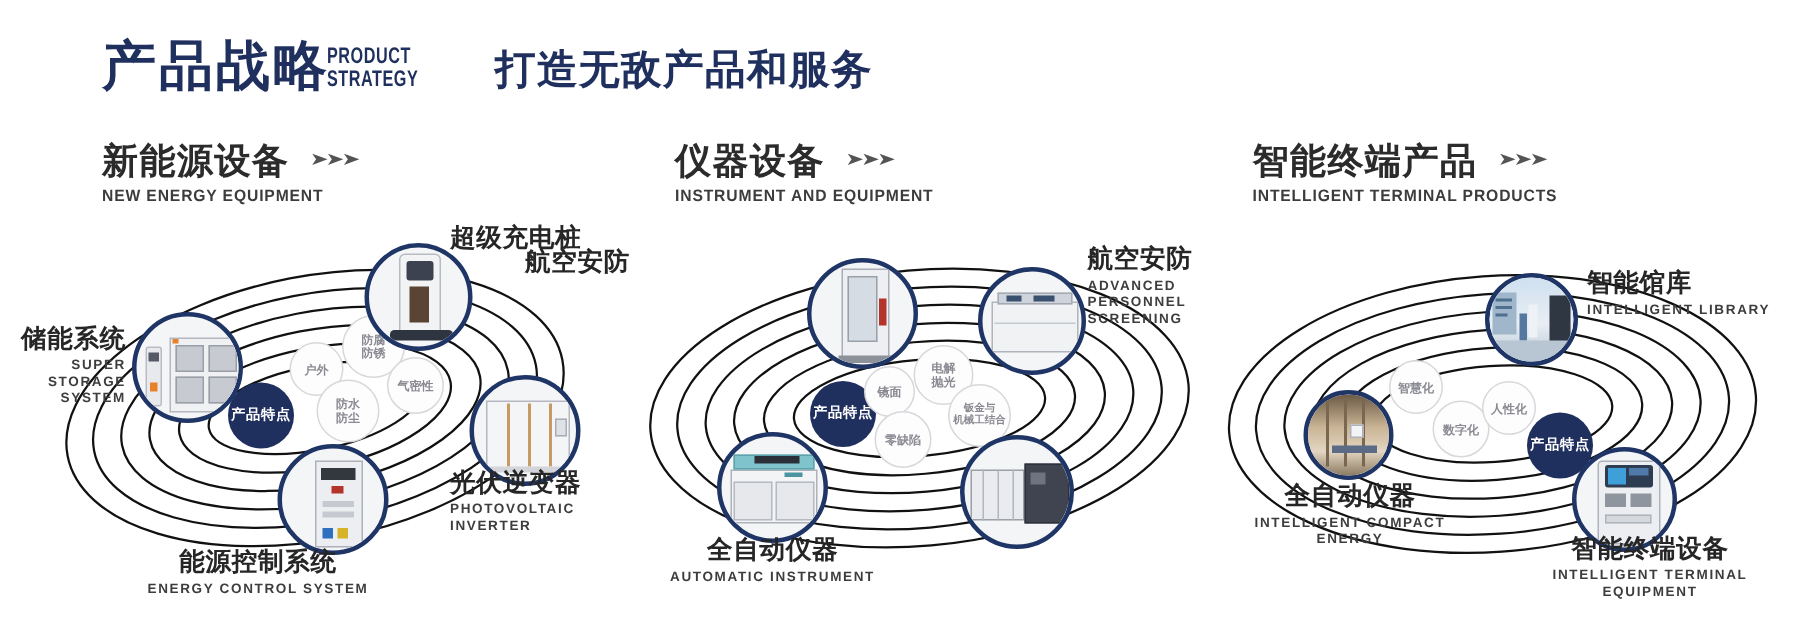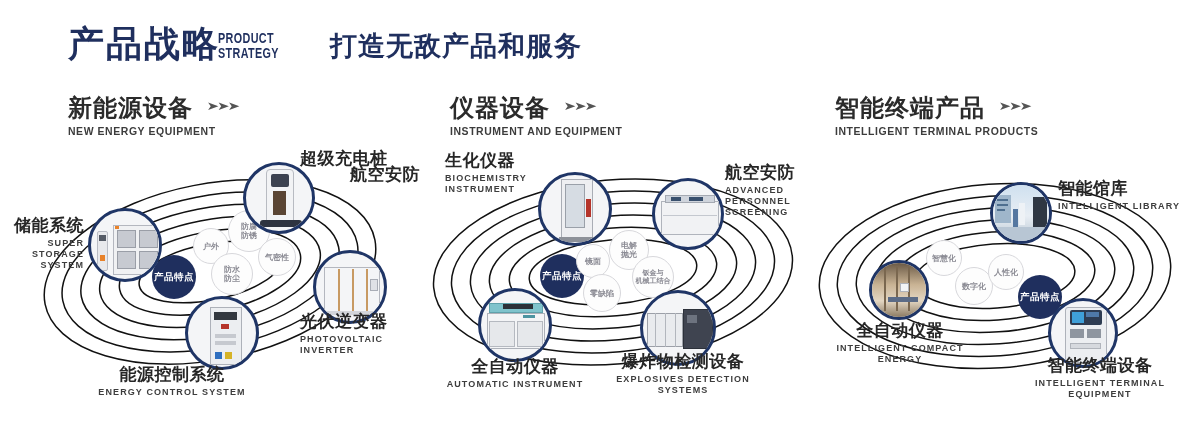--- a/index.html
+++ b/index.html
@@ -254,25 +254,20 @@
       </div>
 
     <div class="node" style="left:138px;top:22px;width:74px;height:74px;">
       <div class="ph">
         <div class="dv" style="left:20px;top:4px;width:32px;height:62px;background:#eeeff2;border:1px solid #a9adb5;"></div>
         <div class="dv" style="left:24px;top:9px;width:20px;height:44px;background:#d6dce3;border:1px solid #9aa0a9;"></div>
         <div class="dv" style="left:45px;top:24px;width:5px;height:18px;background:#b5342a;"></div>
         <div class="dv" style="left:18px;top:62px;width:36px;height:5px;background:#8d9199;"></div>
       </div>
     </div>
-    <div class="nlabel right" style="left:45px;top:2px;">
-      <div class="cn">生化仪器</div>
-      <div class="en" style="white-space:pre-line">BIOCHEMISTRY
-INSTRUMENT</div>
-    </div>
     <div class="nlabel left" style="left:-90px;top:16px;width:110px;">
       <div class="cn">航空安防</div>
     </div>
 
     <div class="node" style="left:252px;top:28px;width:72px;height:72px;">
       <div class="ph">
         <div class="dv" style="left:6px;top:20px;width:58px;height:34px;background:#f1f2f4;border:1px solid #b0b4bc;"></div>
         <div class="dv" style="left:10px;top:14px;width:50px;height:8px;background:#cfd4dc;border:1px solid #a4a9b2;"></div>
         <div class="dv" style="left:16px;top:16px;width:10px;height:4px;background:#39506e;"></div>
         <div class="dv" style="left:34px;top:16px;width:14px;height:4px;background:#39506e;"></div>
@@ -287,24 +282,20 @@
 
     <div class="node" style="left:240px;top:140px;width:76px;height:76px;">
       <div class="ph">
         <div class="dv" style="left:4px;top:20px;width:36px;height:34px;background:#e9ebee;border:1px solid #9ca0a8;"></div>
         <div class="dv" style="left:12px;top:20px;width:1px;height:34px;background:#b2b6bd;"></div>
         <div class="dv" style="left:22px;top:20px;width:1px;height:34px;background:#b2b6bd;"></div>
         <div class="dv" style="left:32px;top:20px;width:1px;height:34px;background:#b2b6bd;"></div>
         <div class="dv" style="left:40px;top:16px;width:30px;height:40px;background:#3f4450;border:1px solid #2c313a;"></div>
         <div class="dv" style="left:44px;top:22px;width:10px;height:8px;background:#6d737f;"></div>
       </div>
-    </div>
-    <div class="nlabel center" style="left:198px;top:203px;width:170px;">
-      <div class="cn">爆炸物检测设备</div>
-      <div class="en" style="white-space:pre-line">EXPLOSIVES DETECTION SYSTEMS</div>
     </div>
 
     <div class="node" style="left:78px;top:138px;width:74px;height:74px;">
       <div class="ph">
         <div class="dv" style="left:6px;top:22px;width:58px;height:36px;background:#f3f4f6;border:1px solid #adb1b9;"></div>
         <div class="dv" style="left:8px;top:12px;width:54px;height:10px;background:#7fc3cc;border:1px solid #5fa2ac;"></div>
         <div class="dv" style="left:22px;top:13px;width:30px;height:5px;background:#2b3038;"></div>
         <div class="dv" style="left:8px;top:30px;width:26px;height:26px;background:#e6e8eb;border:1px solid #b5b9c0;"></div>
         <div class="dv" style="left:36px;top:30px;width:26px;height:26px;background:#e6e8eb;border:1px solid #b5b9c0;"></div>
         <div class="dv" style="left:42px;top:24px;width:12px;height:3px;background:#4d94a1;"></div>

